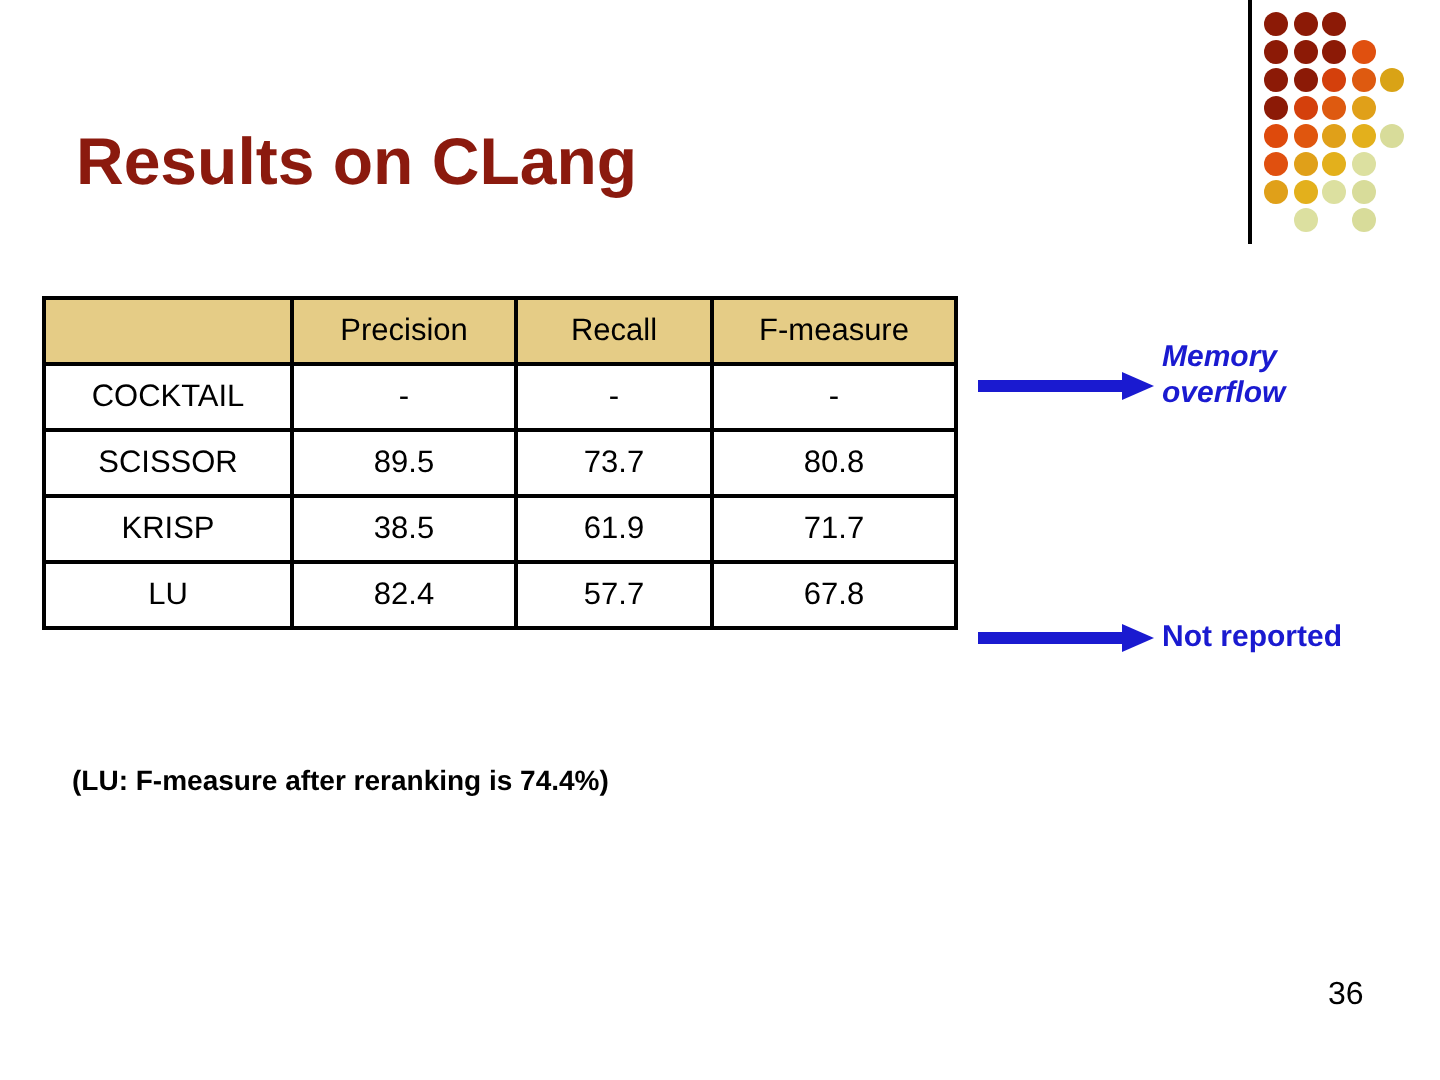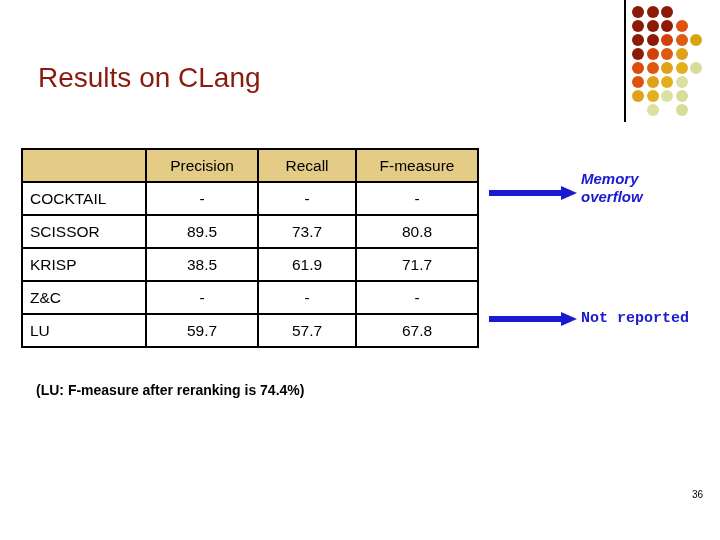--- a/index.html
+++ b/index.html
@@ -48,22 +48,22 @@
   }
   #decor-dots .dot.blank {
     background: transparent !important;
   }
 
   
   #page-title {
     position: absolute;
     left: 38px;
     top: 62px;
-    font-size: 28px;
-    font-weight: normal;
+    font-size: 33px;
+    font-weight: bold;
     color: #8B1A0E;
     letter-spacing: 0px;
     white-space: nowrap;
     text-align: center;
   }
 
   
   #results-table {
     position: absolute;
     left: 21px;
@@ -87,21 +87,21 @@
     color: #000000;
   }
   #results-table thead th {
     background: #E5CC86;
     text-align: center;
   }
   #results-table thead th.corner {
     background: #E5CC86;
   }
   #results-table tbody td.sys-name {
-    text-align: left;
+    text-align: center;
   }
   #results-table tbody td.val {
     text-align: center;
   }
 
   
   .annot-arrow {
     position: absolute;
     height: 14px;
   }
@@ -147,40 +147,39 @@
   #label-memory-overflow {
     left: 581px;
     top: 170px;
     width: 90px;
     font-style: italic;
   }
   #label-not-reported {
     left: 581px;
     top: 310px;
     white-space: nowrap;
-    font-family: Liberation Mono, monospace;
   }
 
   
   #footnote {
     position: absolute;
     left: 36px;
     top: 382px;
     font-size: 14px;
     font-weight: bold;
     color: #000000;
     white-space: nowrap;
   }
 
   
   #page-number {
     position: absolute;
-    left: 692px;
+    left: 664px;
     top: 489px;
-    font-size: 10px;
+    font-size: 16px;
     color: #000000;
   }
 </style>
 </head>
 <body>
 
 <div id="decor-divider"></div>
 <div id="decor-dots">
     <span class="dot-row"><span class="dot" style="background: rgb(140, 26, 6);"></span><span class="dot" style="background: rgb(140, 26, 6);"></span><span class="dot" style="background: rgb(140, 26, 6);"></span><span class="dot blank"></span><span class="dot blank"></span></span>
     <span class="dot-row"><span class="dot" style="background: rgb(140, 26, 6);"></span><span class="dot" style="background: rgb(140, 26, 6);"></span><span class="dot" style="background: rgb(140, 26, 6);"></span><span class="dot" style="background: rgb(224, 80, 15);"></span><span class="dot blank"></span></span>
@@ -223,28 +222,22 @@
         <td class="val">73.7</td>
         <td class="val">80.8</td>
       </tr>
       <tr>
         <td class="sys-name">KRISP</td>
         <td class="val">38.5</td>
         <td class="val">61.9</td>
         <td class="val">71.7</td>
       </tr>
       <tr>
-        <td class="sys-name">Z&amp;C</td>
-        <td class="val">-</td>
-        <td class="val">-</td>
-        <td class="val">-</td>
-      </tr>
-      <tr>
         <td class="sys-name">LU</td>
-        <td class="val">59.7</td>
+        <td class="val">82.4</td>
         <td class="val">57.7</td>
         <td class="val">67.8</td>
       </tr>
     </tbody>
 </table>
 
 <div class="annot-arrow" id="arrow-memory-overflow">
   <div class="shaft" style="background: rgb(26, 26, 208);"></div>
   <div class="head" style="border-left-color: rgb(26, 26, 208);"></div>
 </div>

